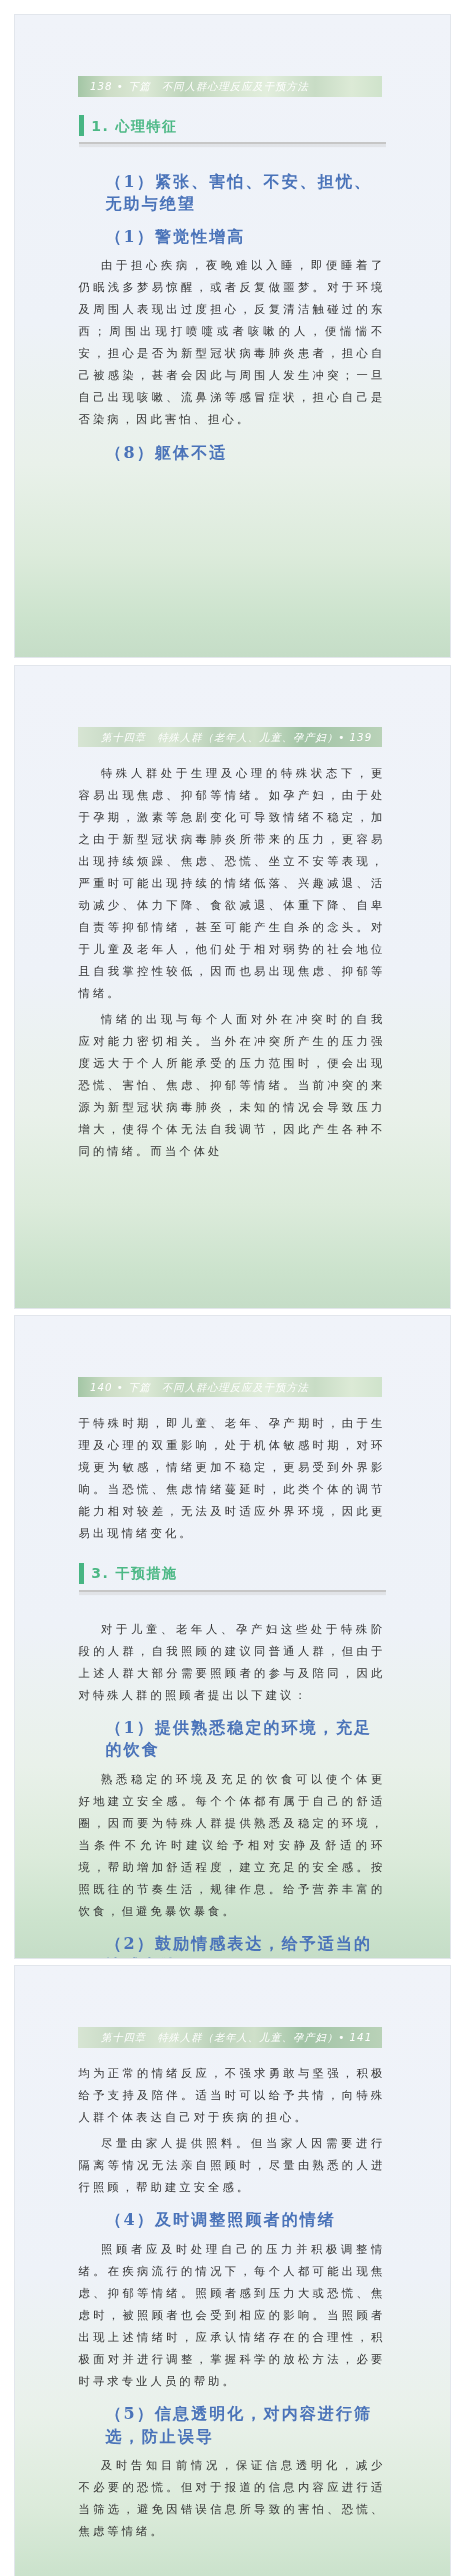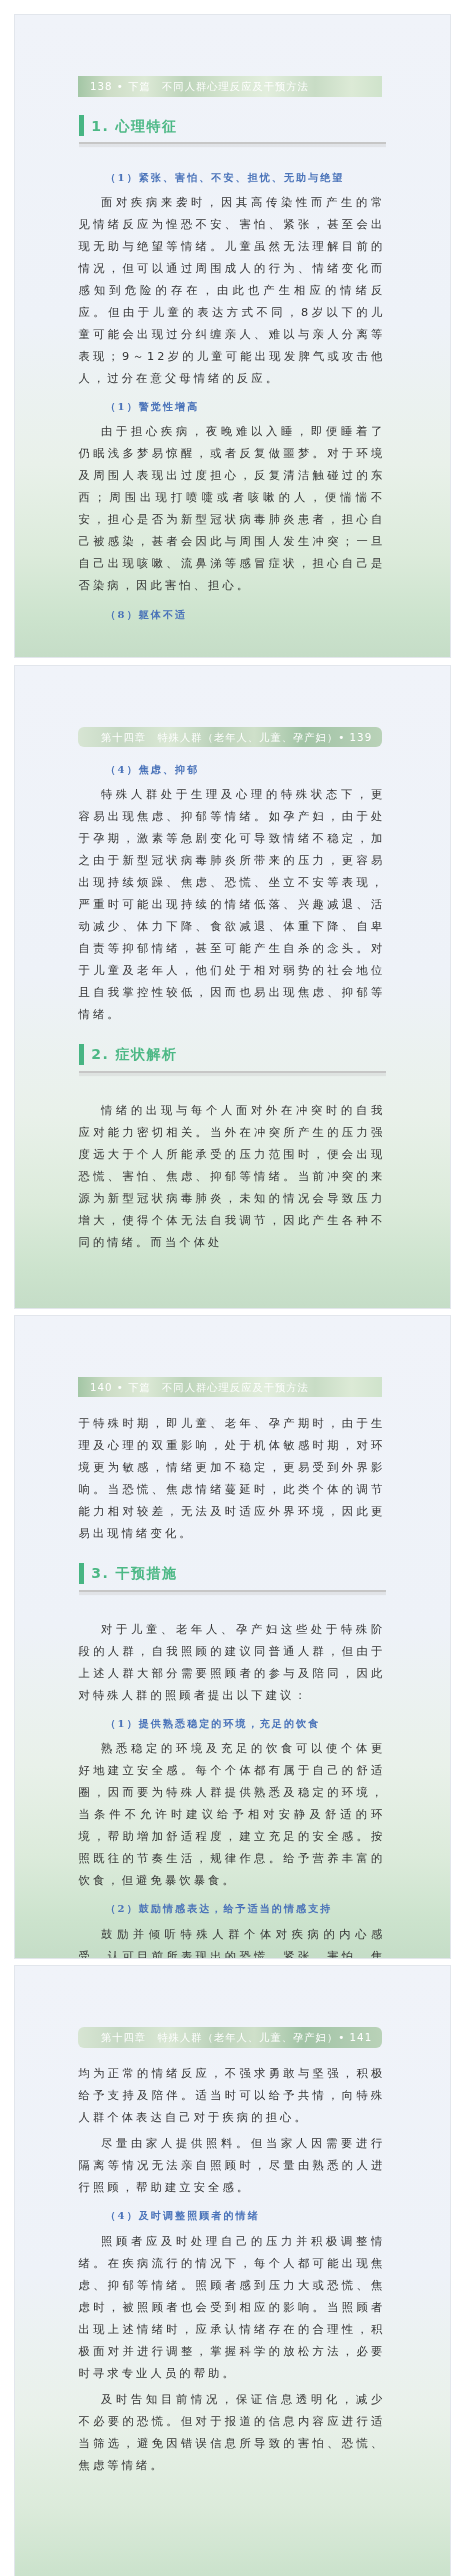--- a/index.html
+++ b/index.html
@@ -7,43 +7,42 @@
   .stack{padding:14.4px 0 3.1px 0;}
   .page{
     width:437px;height:644px;margin:0 auto 6.2px auto;
     border:0.5px solid #e2e6ec;
     background:linear-gradient(180deg,#f0f3f9 0%,#eef2f8 48%,#e9f1ea 70%,#dcebdb 84%,#cce3cd 94%,#c5ddc7 100%);
     overflow:hidden;box-sizing:border-box;
   }
   .hbar{
     height:20.6px;line-height:20.6px;width:304px;
     color:#ffffff;font-size:10.3px;letter-spacing:1px;
-    margin:61px 0 15.5px 63px;white-space:nowrap;overflow:hidden;
+    margin:61px 0 15.5px 63px;white-space:nowrap;overflow:hidden;font-style:italic;
   }
   .hbar.odd{
     padding-left:12.4px;box-sizing:border-box;text-align:left;
     background:linear-gradient(90deg,#a3c6a5 0%,#cdddc6 10%,#dce9d6 22%,#bdd4ba 35%,#d2e3cd 48%,#e2eedd 62%,#c8dcc5 78%,#dcead6 90%,#cfe3cb 100%);
   }
   .hbar.even{
     padding-right:9.3px;box-sizing:border-box;text-align:right;
     background:linear-gradient(90deg,#d7e5d3 0%,#c6d9c4 14%,#dae8d5 30%,#bbd2ba 45%,#cfe0ca 58%,#a2c4a6 74%,#adcaaf 87%,#b9d2b8 100%);
-    border-radius:6px;
   }
   .body{padding:0 64px;}
   .section{
     margin:18.5px 0 27px 0;border-bottom:2.1px solid #c6c6c6;
     box-shadow:0 3.1px 0 rgba(200,200,200,.35);padding-bottom:5.2px;
   }
   .section .sec-title{
     display:inline-block;border-left:5.2px solid #47b583;padding:2.1px 0 2.1px 7.7px;
     color:#4cb885;font-size:14px;font-weight:bold;letter-spacing:1.5px;line-height:1.2;
   }
   .sub{
     font-family:"DejaVu Serif","Liberation Serif",serif;
-    color:#4a73b9;font-size:10px;font-weight:bold;letter-spacing:2.1px;
+    color:#4a73b9;font-size:16px;font-weight:bold;letter-spacing:2.1px;
     padding-left:27px;margin:10.3px 0 7.2px 0;line-height:1.4;
   }
   .para{
     font-size:11.3px;letter-spacing:3.1px;line-height:22px;color:#333333;
     text-align:justify;margin:4.1px 0;
   }
   .para.indent{text-indent:2em;}
 </style>
 </head>
 <body>
@@ -52,38 +51,33 @@
 
   <section class="page">
     <div class="hbar odd">
       <span>138 • 下篇　不同人群心理反应及干预方法</span>
     </div>
     <div class="body">
       <div class="section">
         <span class="sec-title">1. 心理特征</span>
       </div>
       <div class="sub">（1）紧张、害怕、不安、担忧、无助与绝望</div>
-      <p class="para indent">面对疾病来袭时，因其高传染性而产生的常见情绪反应为惶恐不安、害怕、紧张，甚至会出现无助与绝望等情绪。儿童虽然无法理解目前的情况，但可以通过周围成人的行为、情绪变化而感知到危险的存在，由此也产生相应的情绪反应。但由于儿童的表达方式不同，8岁以下的儿童可能会出现过分纠缠亲人、难以与亲人分离等表现；9～12岁的儿童可能出现发脾气或攻击他人，过分在意父母情绪的反应。</p>
       <div class="sub">（1）警觉性增高</div>
       <p class="para indent">由于担心疾病，夜晚难以入睡，即便睡着了仍眠浅多梦易惊醒，或者反复做噩梦。对于环境及周围人表现出过度担心，反复清洁触碰过的东西；周围出现打喷嚏或者咳嗽的人，便惴惴不安，担心是否为新型冠状病毒肺炎患者，担心自己被感染，甚者会因此与周围人发生冲突；一旦自己出现咳嗽、流鼻涕等感冒症状，担心自己是否染病，因此害怕、担心。</p>
       <div class="sub">（8）躯体不适</div>
 
     </div>
   </section>
 
   <section class="page">
     <div class="hbar even">
       <span>第十四章　特殊人群（老年人、儿童、孕产妇）• 139</span>
     </div>
     <div class="body">
-      <div class="sub">（4）焦虑、抑郁</div>
       <p class="para indent">特殊人群处于生理及心理的特殊状态下，更容易出现焦虑、抑郁等情绪。如孕产妇，由于处于孕期，激素等急剧变化可导致情绪不稳定，加之由于新型冠状病毒肺炎所带来的压力，更容易出现持续烦躁、焦虑、恐慌、坐立不安等表现，严重时可能出现持续的情绪低落、兴趣减退、活动减少、体力下降、食欲减退、体重下降、自卑自责等抑郁情绪，甚至可能产生自杀的念头。对于儿童及老年人，他们处于相对弱势的社会地位且自我掌控性较低，因而也易出现焦虑、抑郁等情绪。</p>
-      <div class="section">
-        <span class="sec-title">2. 症状解析</span>
-      </div>
       <p class="para indent">情绪的出现与每个人面对外在冲突时的自我应对能力密切相关。当外在冲突所产生的压力强度远大于个人所能承受的压力范围时，便会出现恐慌、害怕、焦虑、抑郁等情绪。当前冲突的来源为新型冠状病毒肺炎，未知的情况会导致压力增大，使得个体无法自我调节，因此产生各种不同的情绪。而当个体处</p>
     </div>
   </section>
 
   <section class="page">
     <div class="hbar odd">
       <span>140 • 下篇　不同人群心理反应及干预方法</span>
     </div>
     <div class="body">
       <p class="para">于特殊时期，即儿童、老年、孕产期时，由于生理及心理的双重影响，处于机体敏感时期，对环境更为敏感，情绪更加不稳定，更易受到外界影响。当恐慌、焦虑情绪蔓延时，此类个体的调节能力相对较差，无法及时适应外界环境，因此更易出现情绪变化。</p>
@@ -100,19 +94,20 @@
 
   <section class="page">
     <div class="hbar even">
       <span>第十四章　特殊人群（老年人、儿童、孕产妇）• 141</span>
     </div>
     <div class="body">
       <p class="para">均为正常的情绪反应，不强求勇敢与坚强，积极给予支持及陪伴。适当时可以给予共情，向特殊人群个体表达自己对于疾病的担心。</p>
       <p class="para indent">尽量由家人提供照料。但当家人因需要进行隔离等情况无法亲自照顾时，尽量由熟悉的人进行照顾，帮助建立安全感。</p>
       <div class="sub">（4）及时调整照顾者的情绪</div>
       <p class="para indent">照顾者应及时处理自己的压力并积极调整情绪。在疾病流行的情况下，每个人都可能出现焦虑、抑郁等情绪。照顾者感到压力大或恐慌、焦虑时，被照顾者也会受到相应的影响。当照顾者出现上述情绪时，应承认情绪存在的合理性，积极面对并进行调整，掌握科学的放松方法，必要时寻求专业人员的帮助。</p>
+      <div class="sub">（5）信息透明化，对内容进行筛选，防止误导</div>
       <p class="para indent">及时告知目前情况，保证信息透明化，减少不必要的恐慌。但对于报道的信息内容应进行适当筛选，避免因错误信息所导致的害怕、恐慌、焦虑等情绪。</p>
 
     </div>
   </section>
 
 </div>
 
 
 </body></html>

